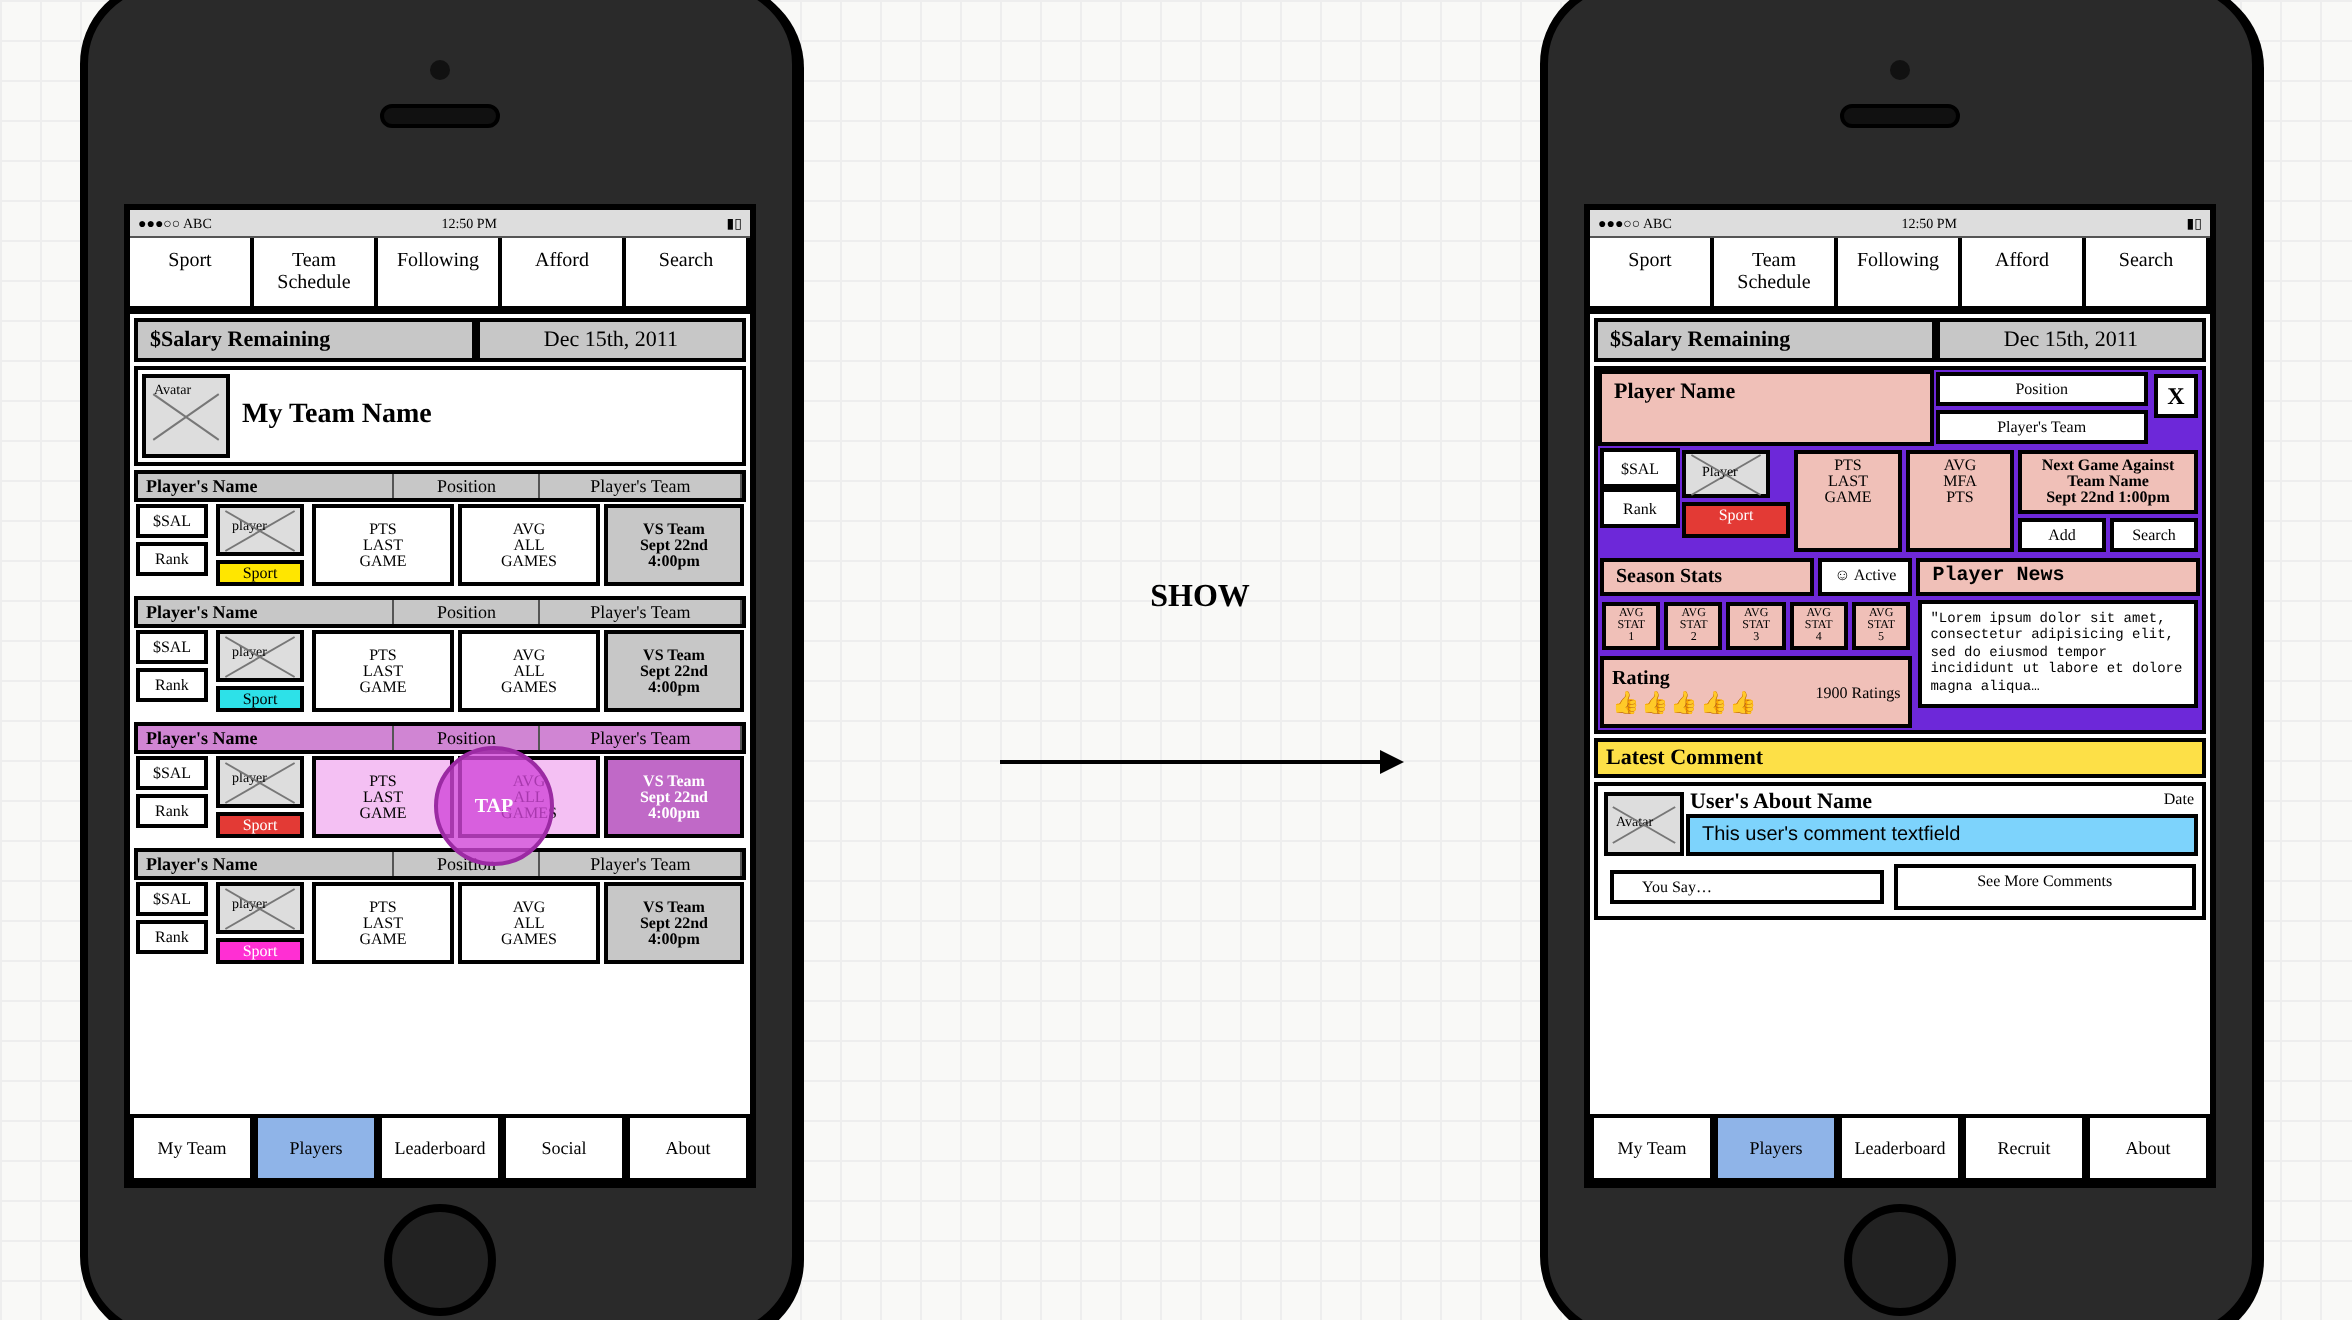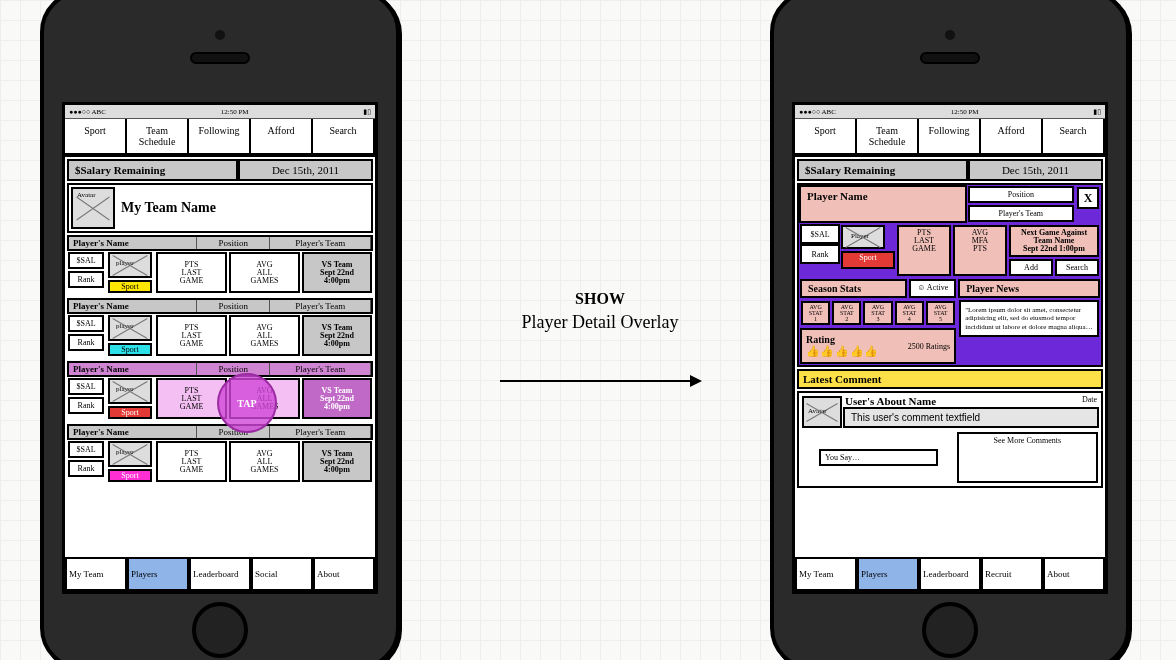--- a/index.html
+++ b/index.html
@@ -94,21 +94,21 @@
 .row3-hi .vsbox { background:#c069c7 !important; color:#fff;}
 .tapcircle {
   position:absolute; width:60px; height:60px; border-radius:50%;
   background:#d146d8cc; border:2px solid #9b2aa3;
   display:flex; align-items:center; justify-content:center;
   color:#fff; font-weight:bold; font-size:10px;
   left:150px; top:12px; z-index:5;
 }
 .bottomnav { display:flex; }
 .bottomnav .b {
-  flex:1; border:2px solid #000; text-align:left; padding:10px 2px; background:#fff; font-size:9px;
+  flex:1; border:2px solid #000; text-align:center; padding:10px 2px; background:#fff; font-size:9px;
 }
 .bottomnav .b.active { background:#8fb4e8; }
 
 
 .anno {
   position:absolute; left:460px; top:290px; width:280px;
   text-align:center; font-size:18px; font-family: "Comic Sans MS", cursive;
 }
 .arrow {
   position:absolute; left:500px; top:380px; width:200px; height:2px; background:#000;
@@ -119,21 +119,21 @@
 }
 
 
 .pink { background:#6d28d9; }
 .pinkcell { border:2px solid #000; background:#f0c0b8; margin:1px; padding:2px; font-size:8px; text-align:center; }
 .smallbtn { border:2px solid #000; background:#fff; padding:2px 6px; font-size:8px; text-align:center; }
 .closex { width:22px; height:22px; border:2px solid #000; background:#fff; font-size:12px; font-weight:bold; display:flex; align-items:center; justify-content:center;}
 .stat-pill { border:2px solid #000; background:#f0c0b8; text-align:center; padding:1px; font-size:6px; flex:1; margin:1px;}
 .thumbsrow span { font-size:11px; margin-right:1px;}
 .newsbox { border:2px solid #000; background:#fff; font-size:7px; padding:4px; line-height:1.2; margin:2px;}
-.commentinput { border:2px solid #000; background:#e5e5e5; padding:3px 6px; font-size:10px; width:100%;}
+.commentinput { border:2px solid #000; background:#7dd3fc; padding:3px 6px; font-size:10px; width:100%;}
 .topline { display:flex; background:#fde047; border:2px solid #000; padding:2px 4px; font-weight:bold; font-size:11px;}
 .teambox { display:flex; border:2px solid #000; margin:2px; }
 .teambox .avatar-big { width:44px; height:42px; border:2px solid #000; margin:2px; background:#ddd; position:relative;}
 .teambox .avatar-big::before,.teambox .avatar-big::after{content:"";position:absolute;left:0;right:0;top:50%;border-top:1px solid #777;}
 .teambox .avatar-big::after{transform:rotate(35deg);} .teambox .avatar-big::before{transform:rotate(-35deg);}
 </style>
 </head>
 <body>
 
 <div class="phone left">
@@ -290,21 +290,20 @@
       <div class="b">Leaderboard</div>
       <div class="b">Social</div>
       <div class="b">About</div>
     </div>
 
   </div>
 </div>
 
 <div class="anno">
   <div style="font-weight:bold;font-size:16px;">SHOW</div>
-  <div style="font-size:18px;margin-top:4px;">Player Detail Overlay</div>
 </div>
 <div class="arrow"></div>
 
 <div class="phone right">
   <div class="dot"></div>
   <div class="speaker"></div>
   <div class="homebtn"></div>
   <div class="screen">
 
     <div class="statusbar">
@@ -376,25 +375,25 @@
               <div class="stat-pill">AVG<br>STAT<br>2</div>
               <div class="stat-pill">AVG<br>STAT<br>3</div>
               <div class="stat-pill">AVG<br>STAT<br>4</div>
               <div class="stat-pill">AVG<br>STAT<br>5</div>
             </div>
           <div class="pinkcell" style="display:flex;justify-content:space-between;align-items:center;padding:4px;">
             <div style="text-align:left;">
               <div style="font-size:10px;font-weight:bold;">Rating</div>
               <div class="thumbsrow"><span>👍</span><span>👍</span><span>👍</span><span>👍</span><span>👍</span></div>
             </div>
-            <div style="font-size:8px;">2500 Ratings</div>
+            <div style="font-size:8px;">1900 Ratings</div>
           </div>
         </div>
 
-        <div style="flex:1;">
+        <div style="flex:1;font-family:Liberation Mono, monospace;">
           <div class="pinkcell" style="font-weight:bold;text-align:left;padding-left:6px;font-size:10px;">Player News</div>
           <div class="newsbox">"Lorem ipsum dolor sit amet, consectetur adipisicing elit, sed do eiusmod tempor incididunt ut labore et dolore magna aliqua…</div>
         </div>
       </div>
     </div>
 
     <div class="topline" style="margin:2px;">Latest Comment</div>
     <div style="border:2px solid #000;margin:2px;padding:2px;">
       <div class="row">
         <div class="avatar-mini" style="height:32px;width:40px;margin:1px;">
@@ -402,21 +401,21 @@
           </div>
         <div style="flex:1;">
           <div class="row" style="justify-content:space-between;padding:0 2px;">
             <span style="font-size:11px;font-weight:bold;">User's About Name</span>
             <span style="font-size:8px;">Date</span>
           </div>
           <input class="commentinput" value="This user's comment textfield" style="">
         </div>
       </div>
       <div class="row" style="margin-top:2px;">
-        <div class="smallbtn" style="flex:1;margin:18px;text-align:left;padding-left:4px;">You Say…</div>
+        <div class="smallbtn" style="flex:1;margin:4px;text-align:left;padding-left:14px;">You Say…</div>
         <div class="smallbtn" style="flex:1.2;margin:1px;">See More Comments</div>
       </div>
     </div>
 
     <div style="position:absolute;bottom:0;left:0;right:0;" class="bottomnav">
       <div class="b">My Team</div>
       <div class="b active">Players</div>
       <div class="b">Leaderboard</div>
       <div class="b">Recruit</div>
       <div class="b">About</div>

